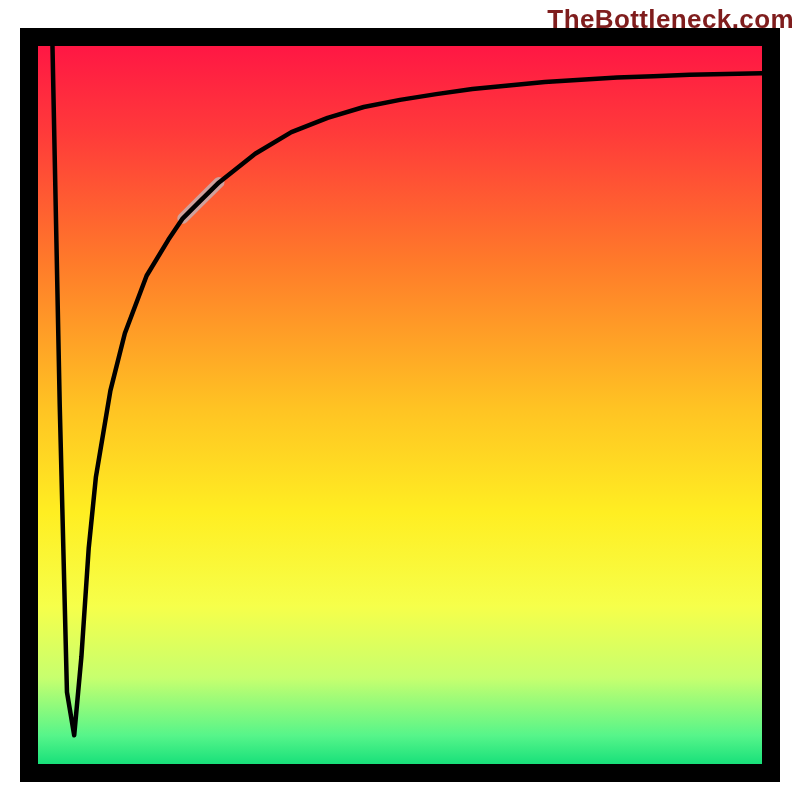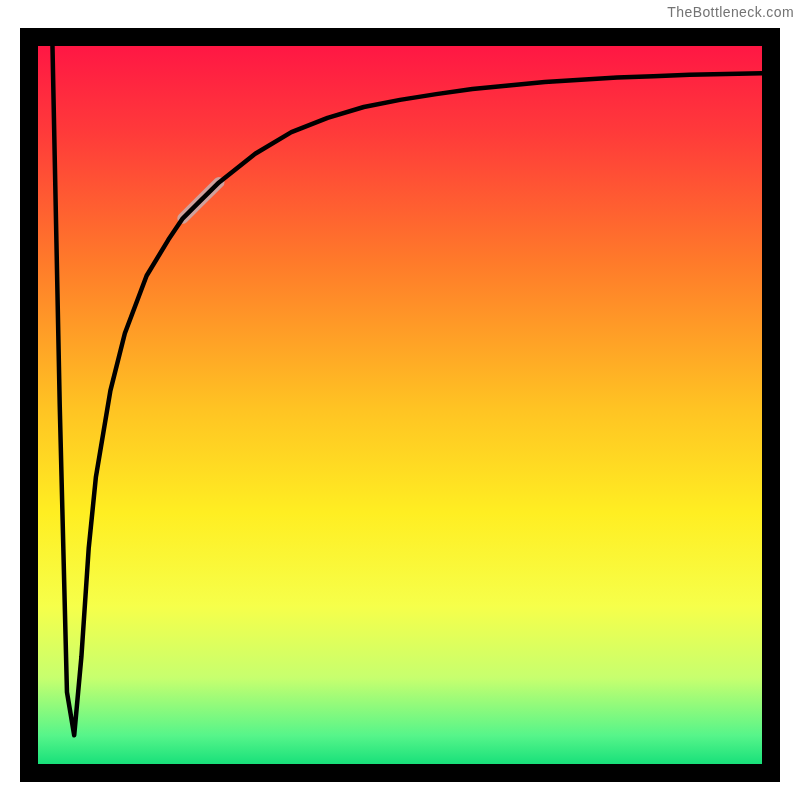--- a/index.html
+++ b/index.html
@@ -13,23 +13,23 @@
   }
   .stage {
     position: relative;
     width: 800px;
     height: 800px;
   }
   .watermark {
     position: absolute;
     top: 4px;
     right: 6px;
-    font-size: 14px;
-    font-weight: 400;
-    color: #737373;
+    font-size: 26px;
+    font-weight: 700;
+    color: #7f1d1d;
     letter-spacing: 0.4px;
     pointer-events: none;
   }
   svg {
     display: block;
   }
 </style>
 </head>
 <body>
 

